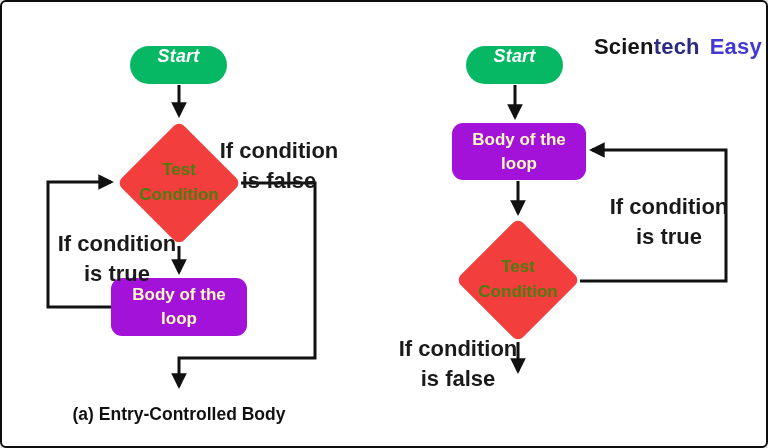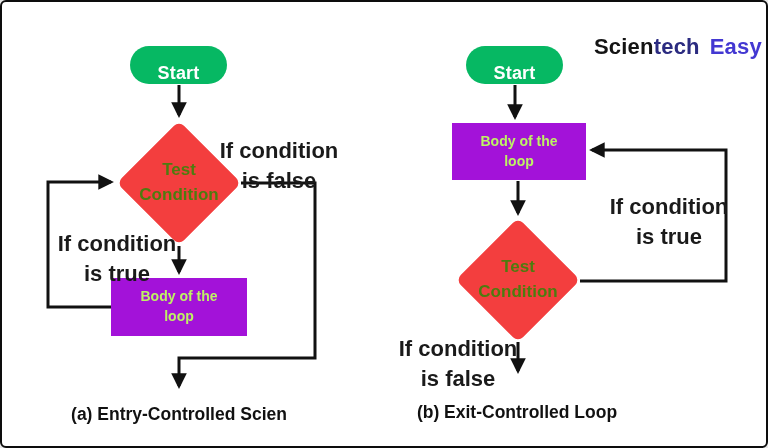--- a/index.html
+++ b/index.html
@@ -13,33 +13,33 @@
     overflow:hidden;
     font-family:"Liberation Sans","DejaVu Sans",sans-serif;
   }
   .abs{position:absolute;}
   .connectors{position:absolute;left:0;top:0;width:768px;height:448px;pointer-events:none;}
   .connectors path{stroke:var(--c-line,#111111);stroke-width:3;fill:none;}
   .connectors .arwhead{fill:var(--c-line,#111111);}
   .pill{
     background:var(--c-green,#06b863);
     border-radius:19px;
-    display:flex;align-items:flex-end;justify-content:center;
-    color:#ffffff;font-weight:bold;font-size:18px;letter-spacing:0.2px;
+    display:flex;align-items:flex-start;justify-content:center;
+    color:#ffffff;font-weight:bold;font-size:18px;letter-spacing:0.2px;font-style:italic;
   }
   .diamond{
     background:var(--c-red,#f33e3e);
     transform:rotate(45deg);
     border-radius:7px;
   }
   .rectnode{
     background:var(--c-purple,#a312d9);
     display:flex;align-items:center;justify-content:center;
-    color:#bef264;font-weight:bold;font-size:14px;line-height:1.4;
-    text-align:center;white-space:pre-line;
+    color:#fef9c3;font-weight:bold;font-size:17px;line-height:1.4;
+    text-align:center;white-space:pre-line;border-radius:11px;
   }
   .nodelabel{
     color:#4d7c0f;font-weight:bold;font-size:17px;line-height:1.45;
     text-align:center;white-space:pre-line;
   }
   .edgelabel{
     color:#1a1a1a;font-weight:bold;font-size:22px;line-height:1.35;
     text-align:center;white-space:pre-line;
   }
   .caption{
@@ -89,35 +89,34 @@
   <div class="abs rectnode" style="left:109px;top:276px;width:136px;height:58px;">
     <span>Body of the
 loop</span>
   </div>
 
   <div class="abs edgelabel" style="left:217px;top:134px;width:120px;">If condition
 is false</div>
   <div class="abs edgelabel" style="left:55px;top:227px;width:120px;">If condition
 is true</div>
 
-  <div class="abs caption" style="left:27px;top:402px;width:300px;">(a) Entry-Controlled Scien</div>
+  <div class="abs caption" style="left:27px;top:402px;width:300px;">(a) Entry-Controlled Body</div>
 
   <div class="abs pill" style="left:464px;top:44px;width:97px;height:38px;">
     <span>Start</span>
   </div>
 
   <div class="abs rectnode" style="left:450px;top:121px;width:134px;height:57px;">
     <span>Body of the
 loop</span>
   </div>
 
   <div class="abs diamond" style="left:472px;top:234px;width:88px;height:88px;"></div>
   <div class="abs nodelabel" style="left:456px;top:253px;width:120px;">Test
 Condition</div>
 
   <div class="abs edgelabel" style="left:607px;top:190px;width:120px;">If condition
 is true</div>
   <div class="abs edgelabel" style="left:396px;top:332px;width:120px;">If condition
 is false</div>
 
-  <div class="abs caption" style="left:365px;top:400px;width:300px;">(b) Exit-Controlled Loop</div>
 
 </div>
 
 </body></html>

